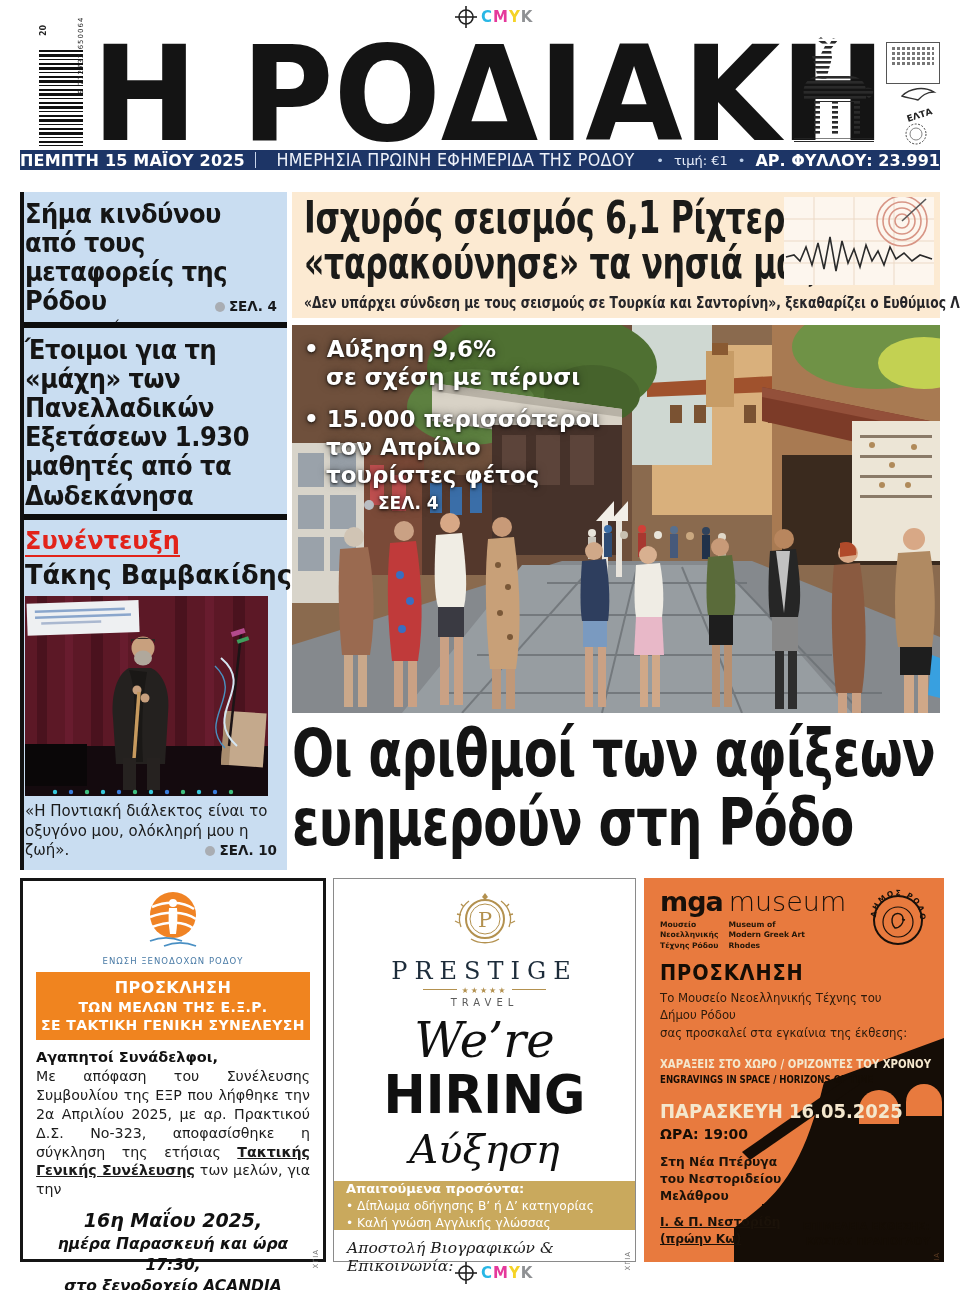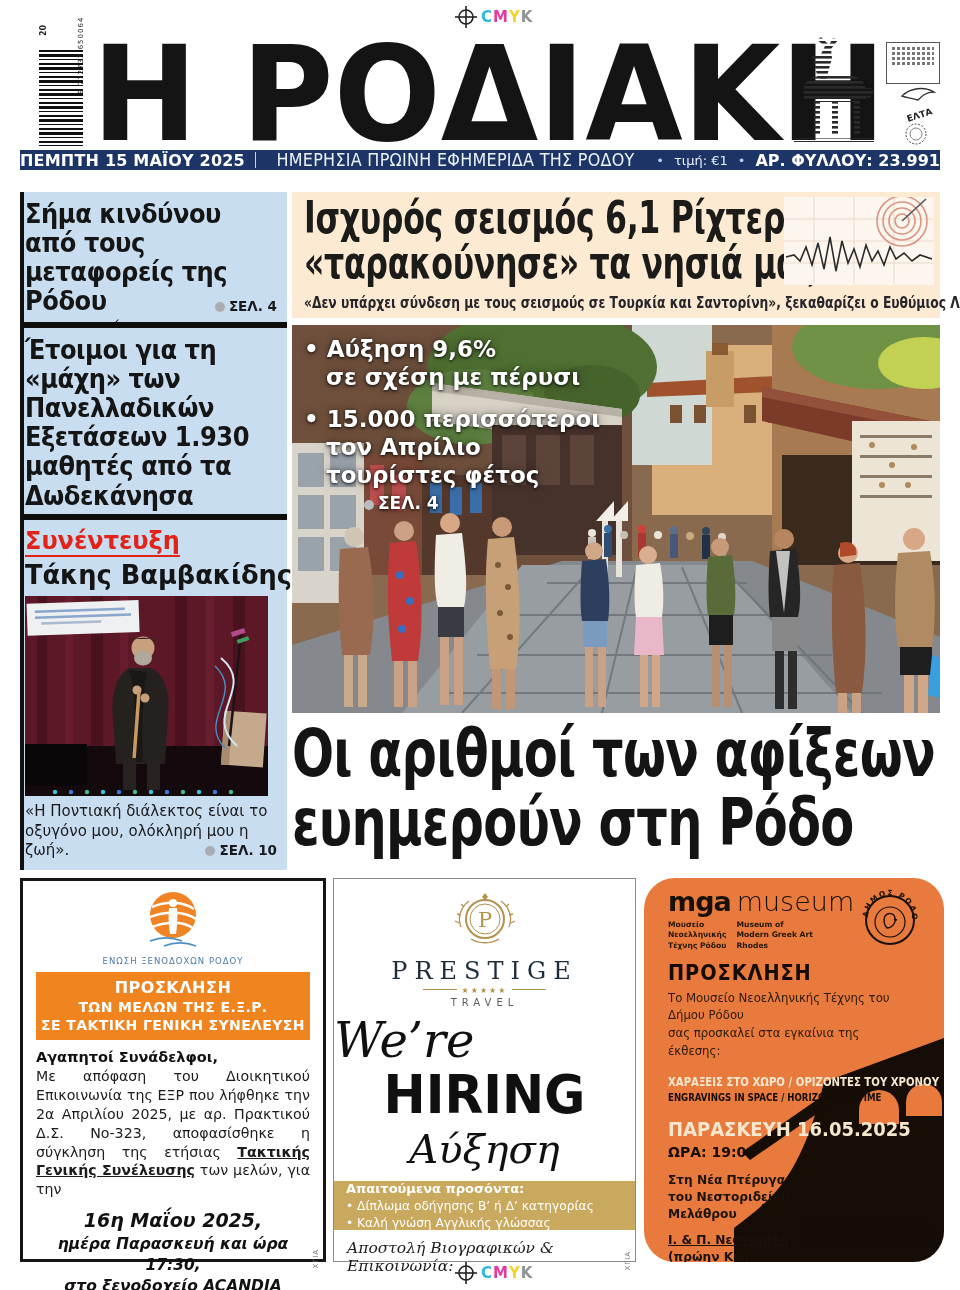--- a/index.html
+++ b/index.html
@@ -94,30 +94,30 @@
   #ad1 .bodytxt .em{font-weight:800;text-decoration:underline;}
   #ad1 .when{text-align:center;font-style:italic;font-weight:800;margin-top:9px;line-height:1.35;}
   #ad1 .when .w1{font-size:19px;}
   #ad1 .when .w2{font-size:15.5px;}
 
   #ad2{left:333px;top:878px;width:303px;height:384px;border:1.5px solid #8a8a8a;background:#fff;box-sizing:border-box;}
   #ad2 .brand{text-align:center;font-family:"DejaVu Serif",serif;font-size:24px;letter-spacing:7px;color:#1d2c3a;margin-top:2px;}
   #ad2 .starsrow{text-align:center;color:#b3914f;font-size:8px;letter-spacing:2px;margin-top:1px;}
   #ad2 .starsrow .rule{display:inline-block;width:34px;height:1px;background:#b3914f;vertical-align:3px;}
   #ad2 .travel{text-align:center;font-size:10px;letter-spacing:5px;color:#5a5a5a;margin-top:2px;}
-  #ad2 .were{font-family:"DejaVu Serif",serif;font-style:italic;font-size:48px;line-height:1;margin-top:8px;color:#101010;}
+  #ad2 .were{text-align:center;font-family:"DejaVu Serif",serif;font-style:italic;font-size:48px;line-height:1;margin-top:8px;color:#101010;}
   #ad2 .hiring{text-align:center;font-size:53px;font-weight:800;line-height:1;margin-top:4px;letter-spacing:0px;color:#101010;transform:scaleX(.95);}
   #ad2 .odigo{text-align:center;font-family:"DejaVu Serif",serif;font-style:italic;font-size:40px;line-height:1;margin-top:8px;color:#101010;}
   #ad2 .goldband{background:#c9a95d;color:#fff;padding:0 12px;margin-top:12px;}
   #ad2 .goldband .t{font-size:13px;font-weight:800;}
   #ad2 .goldband .r{font-size:12.2px;margin-top:3px;}
   #ad2 .contact{padding:9px 13px 0;}
   #ad2 .contact .t{font-family:"DejaVu Serif",serif;font-style:italic;font-size:15.5px;color:#1c1c1c;}
 
-  #ad3{left:644px;top:878px;width:300px;height:384px;background:#e87a3e;box-sizing:border-box;padding:10px 24px;overflow:hidden;border-radius:31px;}
+  #ad3{left:644px;top:878px;width:300px;height:384px;background:#e87a3e;box-sizing:border-box;padding:10px 16px;overflow:hidden;}
   #ad3 .inner{position:relative;z-index:2;}
   #museum-art{position:absolute;right:0;bottom:0;z-index:1;}
   #ad3 .logorow{display:flex;justify-content:space-between;align-items:flex-start;}
   #ad3 .mga{font-size:27px;color:#18100a;line-height:1;}
   #ad3 .mga b{font-weight:800;letter-spacing:-1px;}
   #ad3 .mga span{font-weight:300;margin-left:6px;}
   #ad3 .mcols{display:flex;gap:10px;margin-top:5px;}
   #ad3 .mcol{font-size:7.6px;font-weight:bold;color:#241708;line-height:1.35;}
   #ad3 .kicker{font-size:21px;font-weight:800;letter-spacing:1px;color:#150d05;margin-top:10px;transform:scaleX(.92);transform-origin:left;}
   #ad3 .intro{font-size:12.2px;color:#2b1a0b;line-height:1.45;margin-top:5px;transform:scaleX(.96);transform-origin:left;}
@@ -484,21 +484,21 @@
       <path d="M8,52 C18,48 30,48 40,52 M22,57 C32,53 44,53 54,57" stroke="#4a90c4" stroke-width="1.8" fill="none"></path>
     </svg>
   </div>
   <div class="orgname">ΕΝΩΣΗ ΞΕΝΟΔΟΧΩΝ ΡΟΔΟΥ</div>
   <div class="banner">
     <div class="b1">ΠΡΟΣΚΛΗΣΗ</div>
     <div class="b2">ΤΩΝ ΜΕΛΩΝ ΤΗΣ Ε.Ξ.Ρ.</div>
     <div class="b2">ΣΕ ΤΑΚΤΙΚΗ ΓΕΝΙΚΗ ΣΥΝΕΛΕΥΣΗ</div>
   </div>
   <div class="salut">Αγαπητοί Συνάδελφοι,</div>
-  <div class="bodytxt"><span>Με απόφαση του Διοικητικού Επικοινωνία της ΕΞΡ που λήφθηκε την 2α Απριλίου 2025, με αρ. Πρακτικού Δ.Σ. Νο-323, αποφασίσθηκε η σύγκληση της ετήσιας </span><span class="em">Τακτικής Γενικής Συνέλευσης</span><span> των μελών, για την</span></div>
+  <div class="bodytxt"><span>Με απόφαση του Συνέλευσης Συμβουλίου της ΕΞΡ που λήφθηκε την 2α Απριλίου 2025, με αρ. Πρακτικού Δ.Σ. Νο-323, αποφασίσθηκε η σύγκληση της ετήσιας </span><span class="em">Τακτικής Γενικής Συνέλευσης</span><span> των μελών, για την</span></div>
   <div class="when">
     <div class="w1">16η Μαΐου 2025,</div>
     <div class="w2">ημέρα Παρασκευή και ώρα 17:30,</div>
     <div class="w2">στο ξενοδοχείο ACANDIA</div>
   </div>
 
   <div class="admark">ΧΓΙΑ</div>
 </div>
 
 <div class="abs" id="ad2">

